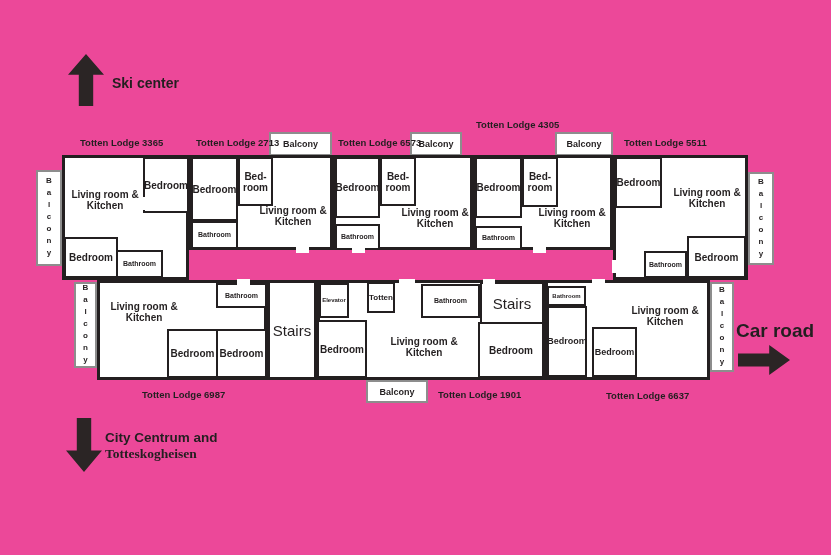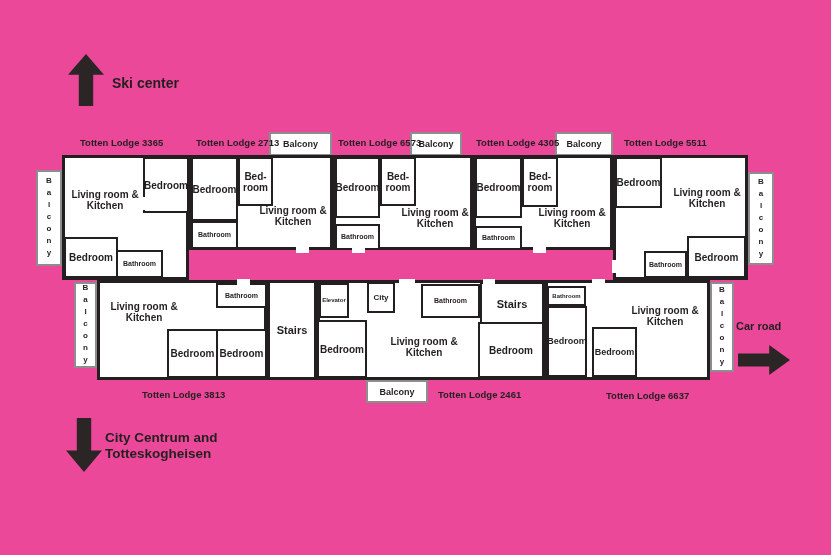--- a/index.html
+++ b/index.html
@@ -14,21 +14,21 @@
     position:absolute;box-sizing:border-box;border:2px solid #231f20;background:#fff;z-index:2;
     display:flex;align-items:center;justify-content:center;text-align:center;
   }
   .roomlabel{
     position:absolute;z-index:2;display:flex;align-items:center;justify-content:center;
     text-align:center;
   }
   .rtext{font-size:10px;font-weight:600;line-height:11px;}
   .rtext-sm{font-size:7px;font-weight:600;line-height:8px;}
   .rtext-xs{font-size:6px;font-weight:600;line-height:7px;}
-  .rtext-stairs{font-size:11px;font-weight:700;}
+  .rtext-stairs{font-size:15px;font-weight:400;}
   .balcony-v{
     position:absolute;box-sizing:border-box;border:2px solid #8d8d8d;background:#fff;z-index:0;
     display:flex;align-items:center;justify-content:center;
     writing-mode:vertical-lr;text-orientation:upright;
     font-size:8px;font-weight:600;letter-spacing:3px;color:#231f20;
   }
   .balcony-box{
     position:absolute;box-sizing:border-box;border:2px solid #8d8d8d;background:#fff;z-index:0;
     display:flex;align-items:center;justify-content:center;
     font-size:9px;font-weight:600;
@@ -48,33 +48,33 @@
 <body>
 
 <div id="canvas">
 
   <div class="arrow arrow-up" style="left:68px;top:54px;width:36px;height:52px;"></div>
   <div class="dir-label" style="left:112px;top:75px;">Ski center</div>
 
   <div class="arrow arrow-down" style="left:66px;top:418px;width:36px;height:54px;"></div>
   <div class="dir-label-2line" style="left:105px;top:430px;">
     <span style="display:block;">City Centrum and</span>
-    <span style="display:block;">Totteskogheisen</span>
-  </div>
-
-  <div class="dir-label" style="left:736px;top:320px;font-size:11px;">Car road</div>
+    <span style="display:block;font-family:Liberation Serif, serif;">Totteskogheisen</span>
+  </div>
+
+  <div class="dir-label" style="left:736px;top:320px;font-size:19px;">Car road</div>
   <div class="arrow arrow-right" style="left:738px;top:345px;width:52px;height:30px;"></div>
 
   <div class="lodge-title" style="left:80px;top:137px;">Totten Lodge 3365</div>
   <div class="lodge-title" style="left:196px;top:137px;">Totten Lodge 2713</div>
   <div class="lodge-title" style="left:338px;top:137px;">Totten Lodge 6573</div>
-  <div class="lodge-title" style="left:476px;top:137px;">Totten Lodge 4305</div>
+  <div class="lodge-title" style="left:476px;top:119px;">Totten Lodge 4305</div>
   <div class="lodge-title" style="left:624px;top:137px;">Totten Lodge 5511</div>
-  <div class="lodge-title" style="left:142px;top:389px;">Totten Lodge 3813</div>
-  <div class="lodge-title" style="left:438px;top:389px;">Totten Lodge 2461</div>
+  <div class="lodge-title" style="left:142px;top:389px;">Totten Lodge 6987</div>
+  <div class="lodge-title" style="left:438px;top:389px;">Totten Lodge 1901</div>
   <div class="lodge-title" style="left:606px;top:390px;">Totten Lodge 6637</div>
 
   <div class="balcony-v" style="left:36px;top:170px;width:26px;height:96px;">Balcony</div>
   <div class="balcony-v" style="left:748px;top:172px;width:26px;height:93px;">Balcony</div>
   <div class="balcony-v" style="left:74px;top:282px;width:23px;height:86px;">Balcony</div>
   <div class="balcony-v" style="left:710px;top:282px;width:24px;height:90px;">Balcony</div>
   <div class="balcony-box" style="left:269px;top:132px;width:63px;height:24px;">Balcony</div>
   <div class="balcony-box" style="left:410px;top:132px;width:52px;height:24px;">Balcony</div>
   <div class="balcony-box" style="left:555px;top:132px;width:58px;height:24px;">Balcony</div>
   <div class="balcony-box" style="left:366px;top:380px;width:62px;height:23px;">Balcony</div>
@@ -175,21 +175,21 @@
       <span class="rtext">Bedroom</span>
     </div>
   <div class="roomlabel" style="left:102px;top:294px;width:84px;height:36px;">
       <span class="rtext">Living room &amp; Kitchen</span>
     </div>
 
   <div class="room" style="left:319px;top:283px;width:30px;height:35px;">
       <span class="rtext-xs">Elevator</span>
     </div>
   <div class="room" style="left:367px;top:282px;width:28px;height:31px;">
-      <span style="font-size:8px;font-weight:600;">City</span>
+      <span style="font-size:8px;font-weight:600;">Totten</span>
     </div>
   <div class="room" style="left:421px;top:284px;width:59px;height:34px;">
       <span class="rtext-sm">Bathroom</span>
     </div>
   <div class="room" style="left:480px;top:282px;width:64px;height:43px;">
       <span class="rtext-stairs">Stairs</span>
     </div>
   <div class="room" style="left:317px;top:320px;width:50px;height:58px;">
       <span class="rtext">Bedroom</span>
     </div>

